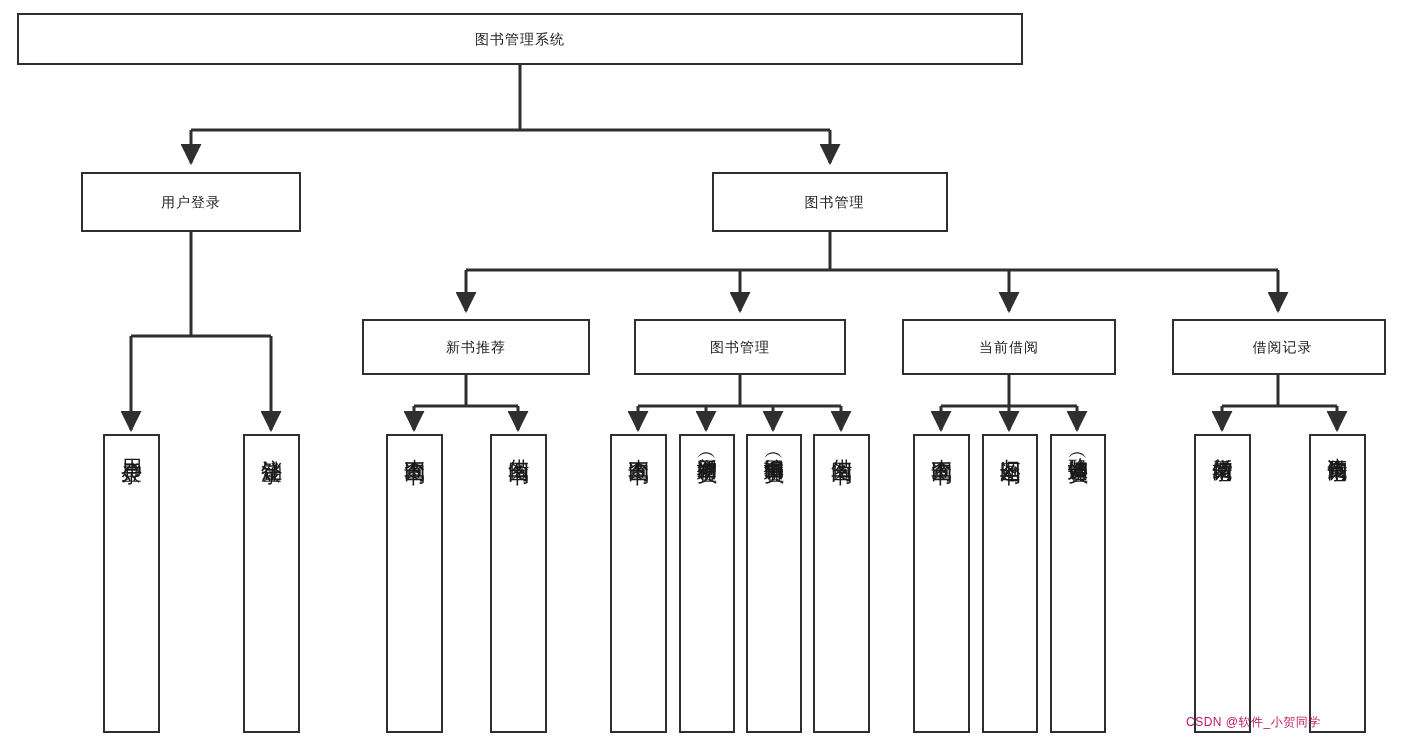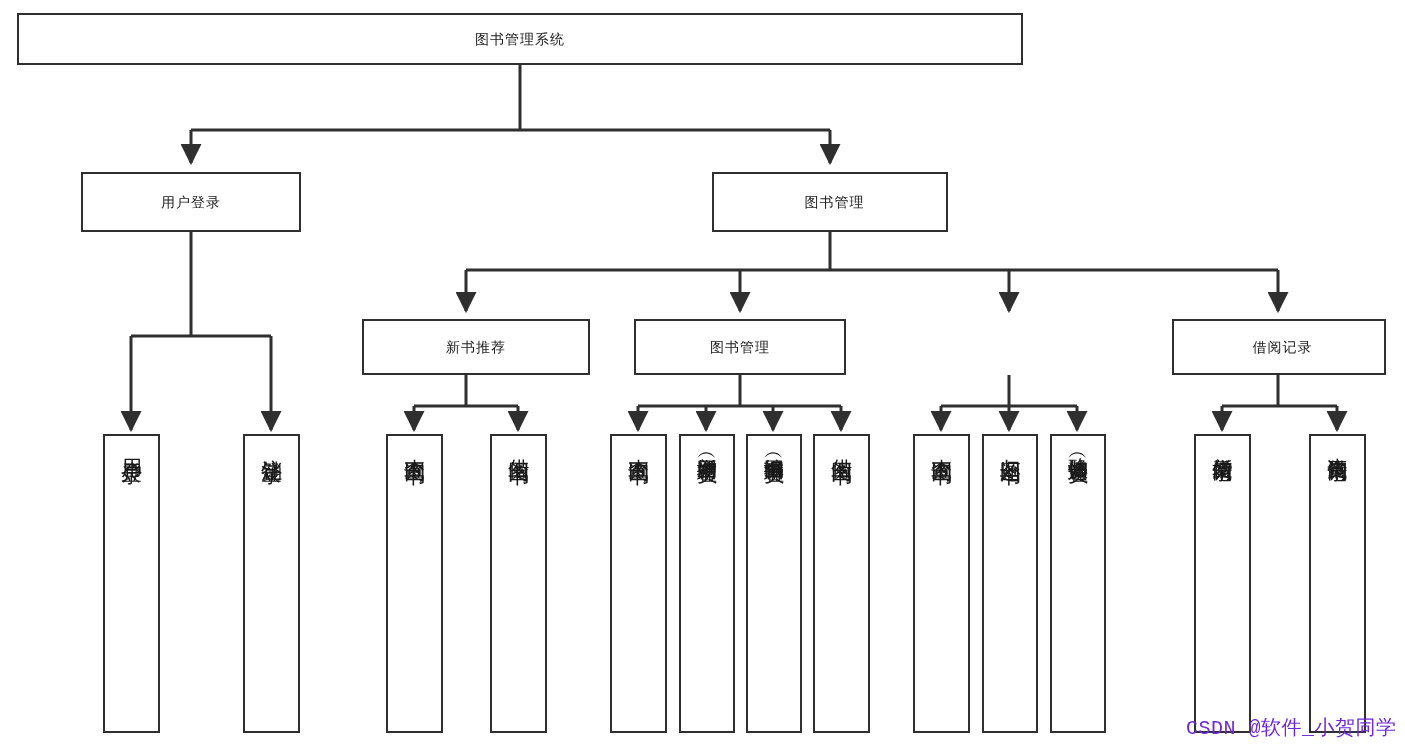--- a/index.html
+++ b/index.html
@@ -54,25 +54,25 @@
     letter-spacing: 2px;
     white-space: nowrap;
     color: #1a1a1a;
   }
   .vlabel-tall {
     font-size: 20px;
     letter-spacing: 1px;
   }
   .watermark {
     position: absolute;
-    font-size: 20px;
-    color: #6d28d9;
+    font-size: 12px;
+    color: #be185d;
     white-space: nowrap;
     letter-spacing: 0.5px;
-    font-family: Liberation Mono, monospace;
+    font-family: Liberation Sans, sans-serif;
   }
 </style>
 </head>
 <body>
 
 <div id="diagram-root">
 
   <svg id="diagram-svg" viewBox="0 0 1405 747" xmlns="http://www.w3.org/2000/svg">
     <defs>
       <marker id="arrow" viewBox="0 0 10 10" refX="9" refY="5" markerWidth="7" markerHeight="7" orient="auto-start-reverse">
@@ -133,20 +133,23 @@
   <div class="node node-h" style="left:712px; top:172px; width:236px; height:60px;padding-left:9px;">
     <span>图书管理</span>
   </div>
 
   <div class="node node-h" style="left:362px; top:319px; width:228px; height:56px;">
     <span>新书推荐</span>
   </div>
   <div class="node node-h" style="left:634px; top:319px; width:212px; height:56px;">
     <span>图书管理</span>
   </div>
+  <div class="node node-h" style="left:902px; top:319px; width:214px; height:56px;">
+    <span>当前借阅</span>
+  </div>
   <div class="node node-h" style="left:1172px; top:319px; width:214px; height:56px;padding-left:7px;">
     <span>借阅记录</span>
   </div>
 
   <div class="node node-v" style="left:103px; top:434px; width:57px; height:299px;">
     <span class="vlabel">用户登录</span>
   </div>
   <div class="node node-v" style="left:243px; top:434px; width:57px; height:299px;">
     <span class="vlabel">注销登录</span>
   </div>

